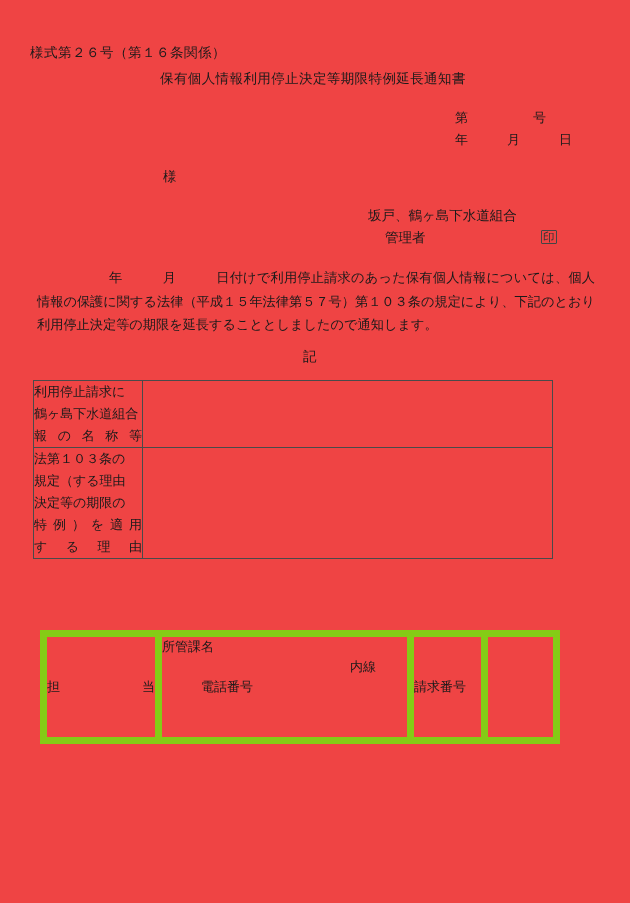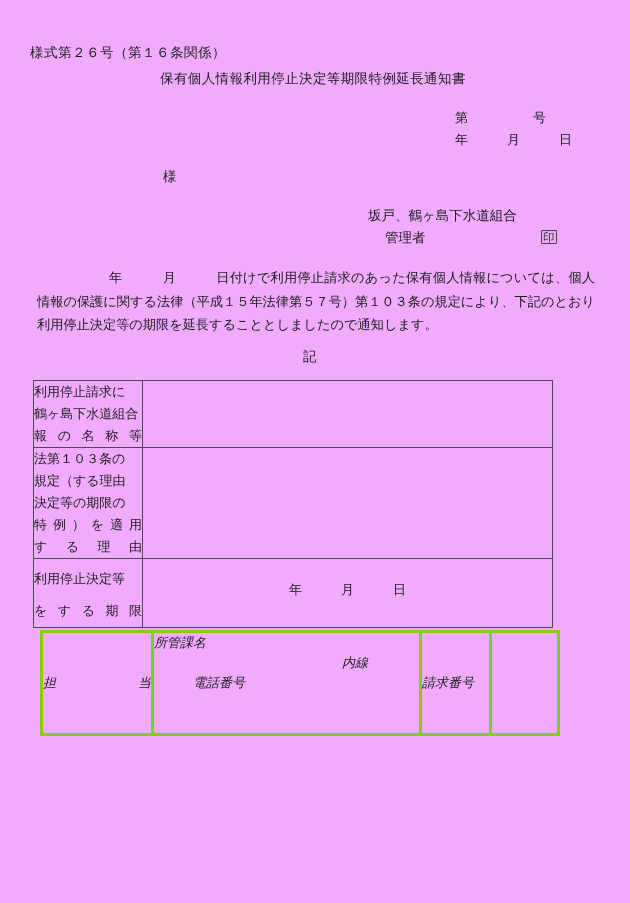--- a/index.html
+++ b/index.html
@@ -13,21 +13,21 @@
     background: #ffffff;
     font-family: "Liberation Serif", "DejaVu Serif", serif;
     color: #1a1a1a;
     position: relative;
     overflow: hidden;
     -webkit-font-smoothing: antialiased;
   }
   .page {
     position: absolute;
     inset: 0;
-    background: #f0abfc;
+    background: #ef4444;
   }
 
   
   .abs { position: absolute; white-space: pre; }
 
   
   .form-no {
     left: 30px; top: 44px;
     font-size: 13.5px;
     letter-spacing: 0.5px;
@@ -139,25 +139,24 @@
   
   table.footer-table {
     position: absolute;
     left: 40px; top: 630px;
     width: 520px;
     border-collapse: collapse;
     table-layout: fixed;
     font-size: 13px;
   }
   table.footer-table td {
-    border: 3px solid #84cc16;
+    border: 7px solid #84cc16;
     padding: 0;
     vertical-align: middle;
     height: 46px;
-    font-style: italic;
   }
   td.charge-label {
     width: 108px;
     padding: 0 7px;
     text-align: justify;
     text-align-last: justify;
   }
   td.dept-cell {
     padding: 4px 8px 4px 7px;
     line-height: 20px;
@@ -215,29 +214,20 @@
         <td class="label-cell">
           <span class="ln">法第１０３条の</span>
           <span class="ln">規定（する理由</span>
           <span class="ln">決定等の期限の</span>
           <span class="ln spread">特例）を適用</span>
           <span class="ln spread">する理由</span>
         </td>
         <td class="value-cell"></td>
       </tr>
 
-      <tr class="row-limit">
-        <td class="label-cell limit-label">
-          <span class="ln">利用停止決定等</span>
-          <span class="ln spread">をする期限</span>
-        </td>
-        <td class="value-cell">
-          <span class="date-inline">年　　　月　　　日</span>
-        </td>
-      </tr>
     </tbody>
   </table>
 
   <table class="footer-table">
     <tbody>
       <tr>
         <td class="charge-label">担当</td>
 
         <td class="dept-cell">
           <span class="dept-line">所管課名</span>

